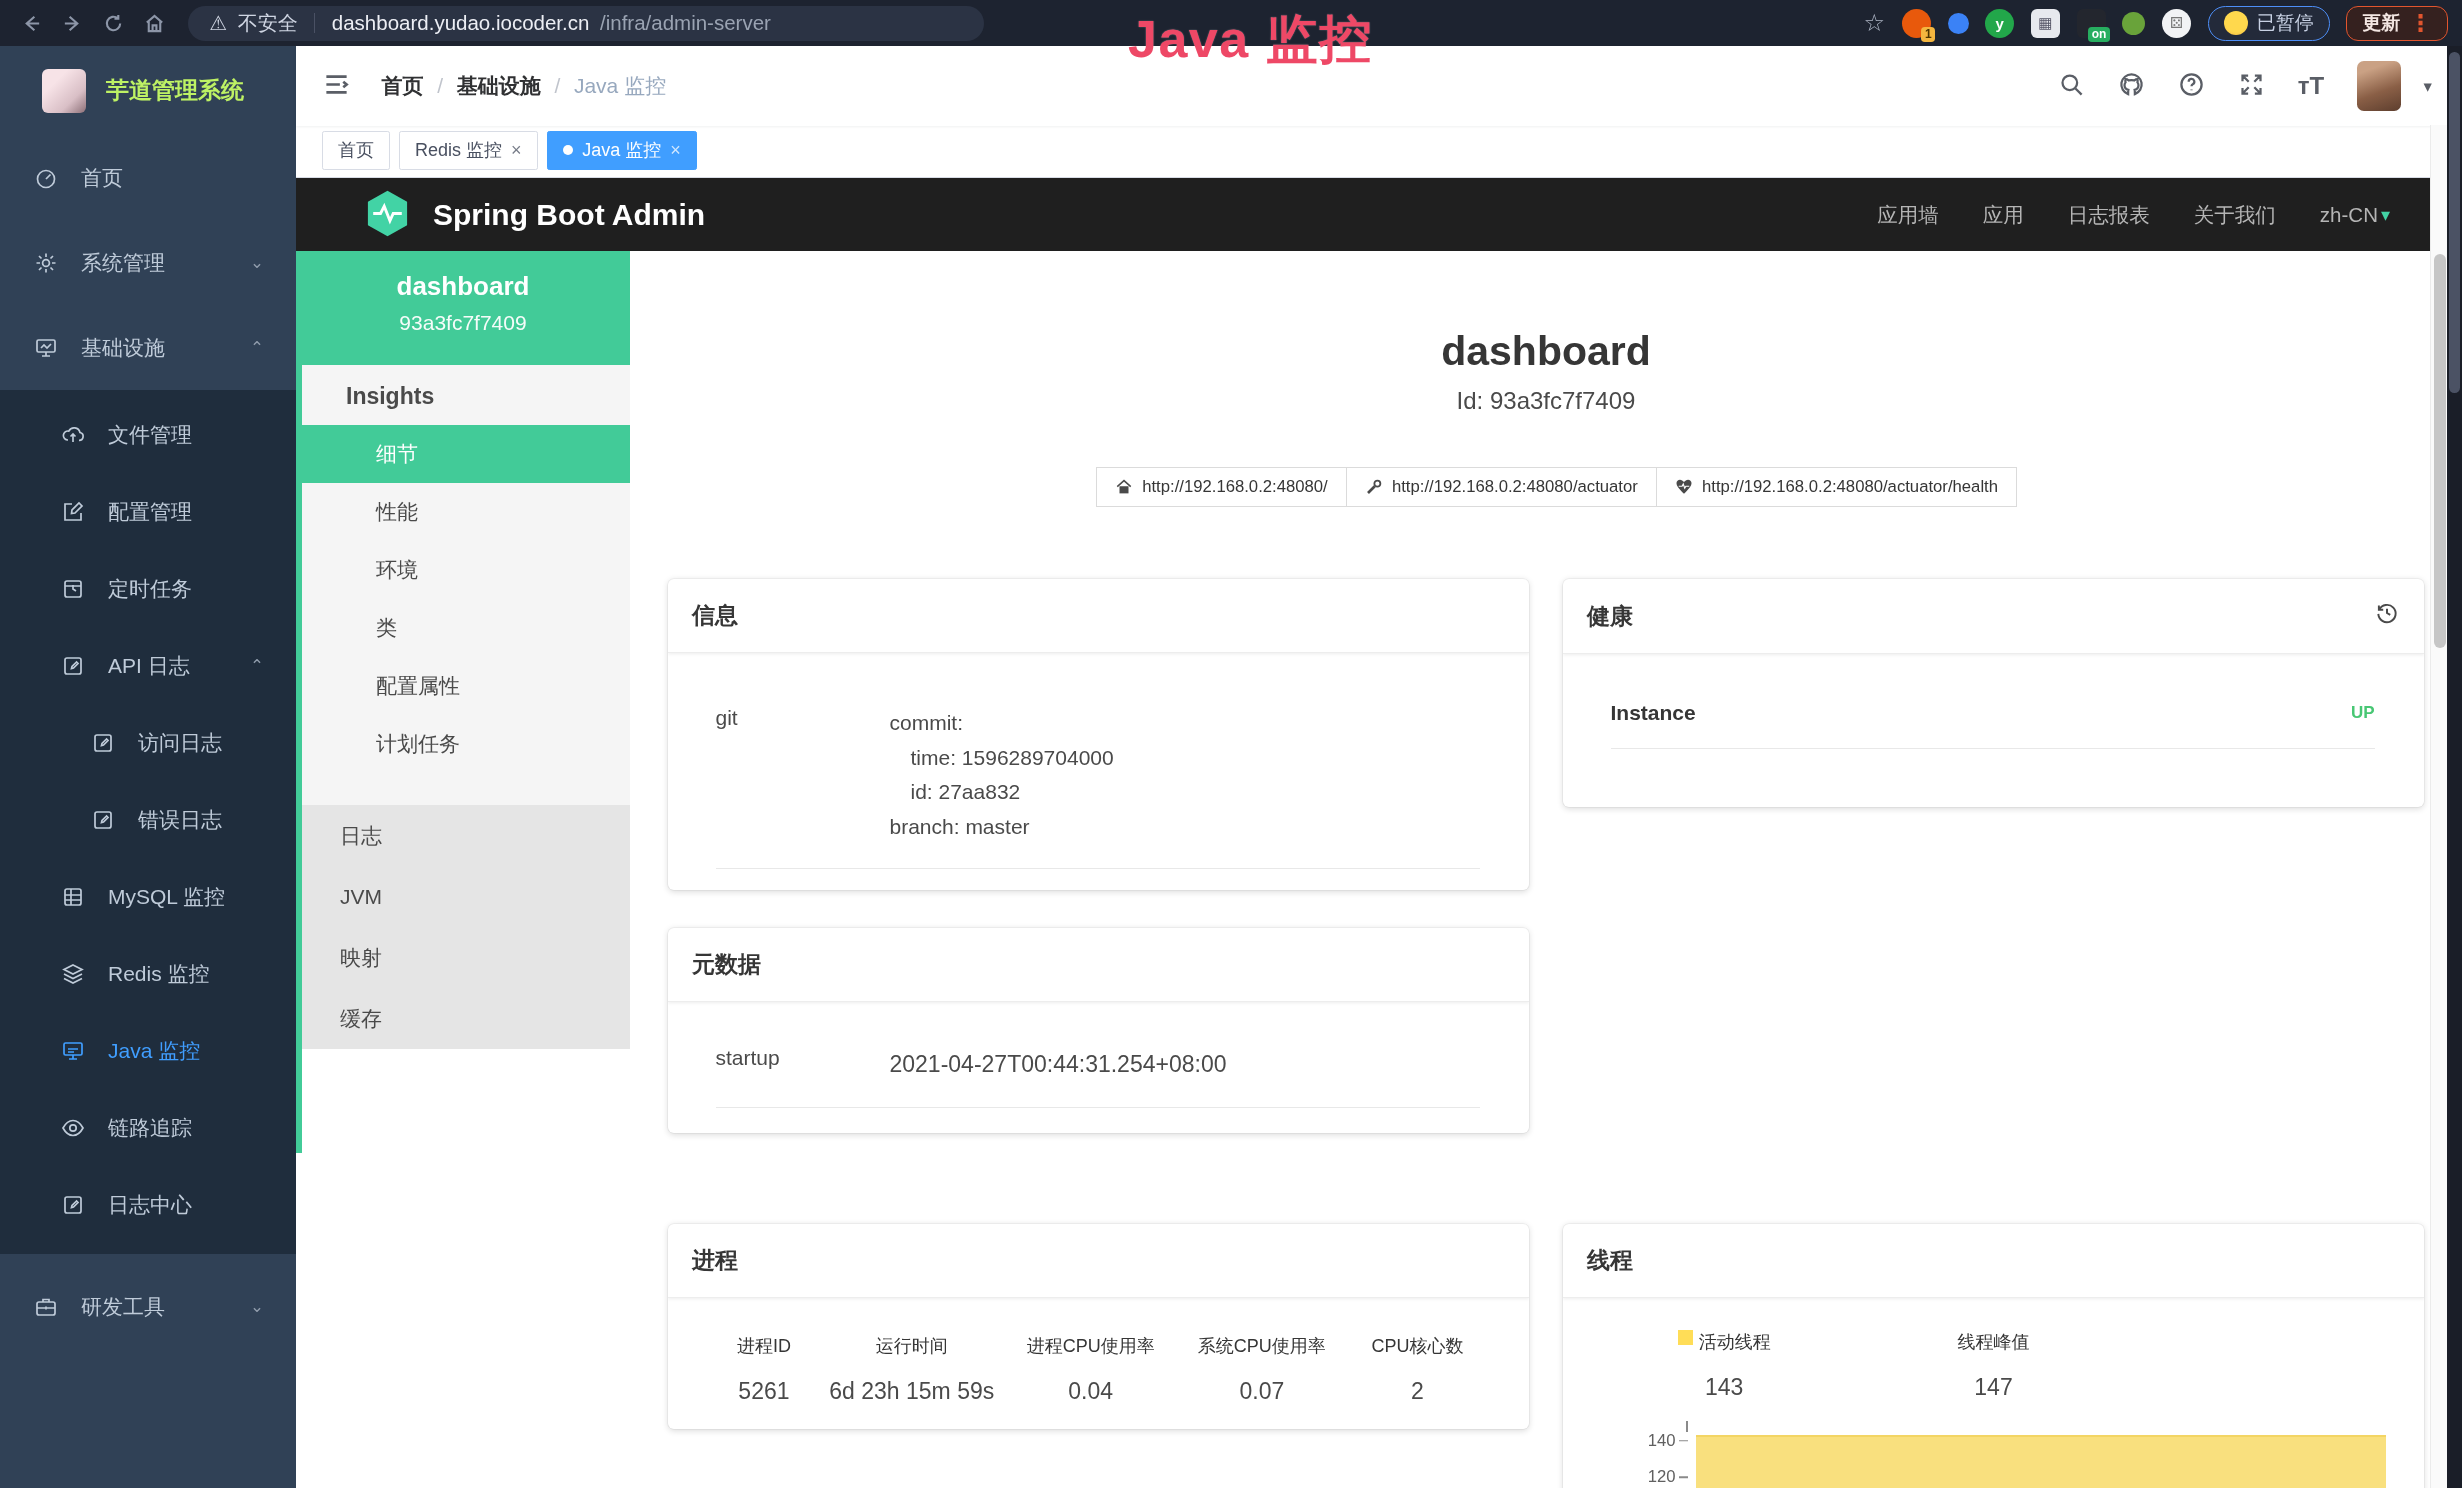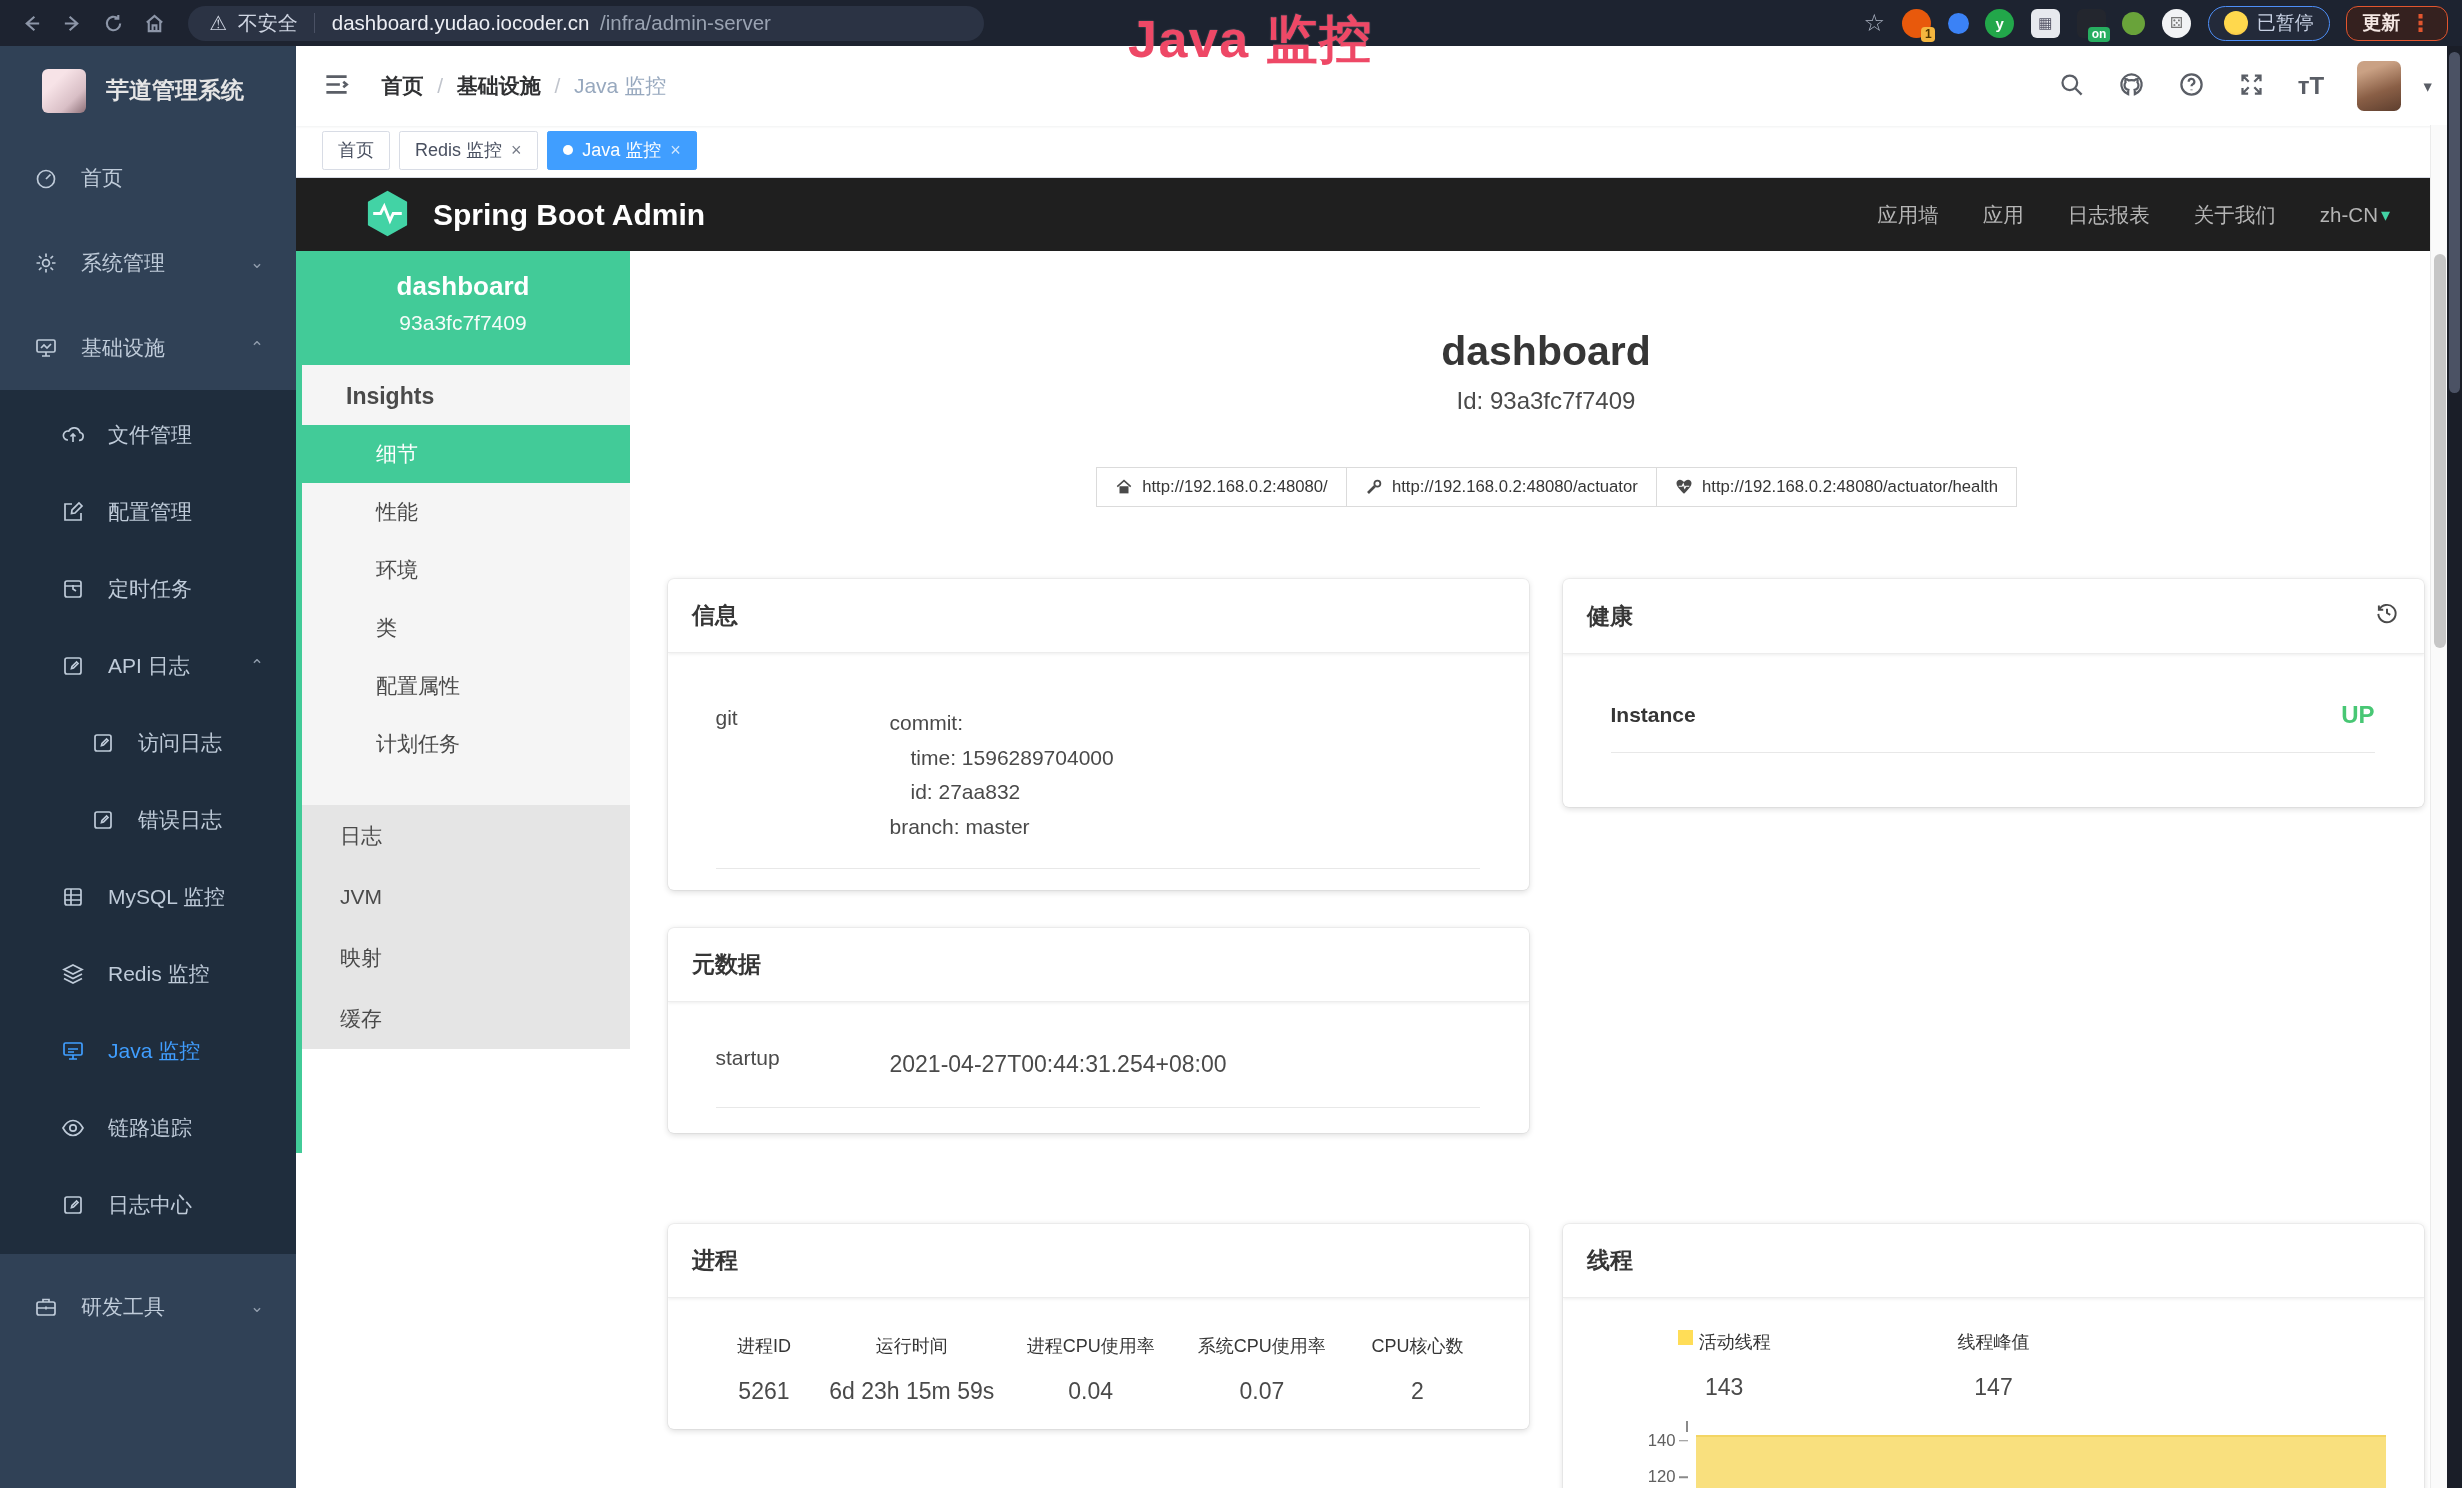--- a/index.html
+++ b/index.html
@@ -29,21 +29,21 @@
   .pill.update { border:1.5px solid #e2552e; color:#f3e6e2; background:#35211f; font-weight:bold; border-radius:12px; }
   .kebab { color:#e2552e; font-size:23px; font-weight:bold; letter-spacing:0; }
 
   
   .main-row { display:flex; height:1443px; }
 
   
   .app-sidebar { width:296px; background:#304156; color:#bfcbd9; flex-shrink:0; }
   .logo-row { height:89px; display:flex; align-items:center; padding-left:42px; gap:20px; }
   .logo-img { width:44px; height:44px; border-radius:6px; background:linear-gradient(135deg,#f7e3e7 30%,#d9bfc6 70%, #8c6f77); }
-  .logo-title { color:#e5e5e5; font-size:23px; font-weight:600; }
+  .logo-title { color:#bef264; font-size:23px; font-weight:600; }
   .menu-item { height:85px; display:flex; align-items:center; padding-left:34px; gap:23px; font-size:21px; position:relative; cursor:pointer; }
   .menu-item .mi-icon { width:24px; height:24px; flex-shrink:0; }
   .menu-item .mi-icon svg { width:24px; height:24px; stroke:#bfcbd9; stroke-width:1.7; fill:none; }
   .menu-item .arrow { position:absolute; right:32px; font-size:16.7px; color:#8f9bab; }
   .submenu { background:#1f2d3d; padding:6px 0 10.6px 0; }
   .submenu .menu-item { height:77px; padding-left:61px; }
   .submenu .menu-item.lvl2 { padding-left:91px; }
   .menu-item.active { color:#409eff; }
   .menu-item.active .mi-icon svg { stroke:#409eff; }
 
@@ -101,21 +101,21 @@
   .card-header { padding:21px 24px; font-size:23px; font-weight:700; color:#363636; border-bottom:0.8px solid #ededed; box-shadow:0 1.5px 3px rgba(10,10,10,.06); display:flex; align-items:center; }
   .card-header .hicon { margin-left:auto; }
   .card-header .hicon svg { width:26px; height:26px; stroke:#4a4a4a; stroke-width:1.8; fill:none; }
   .card-body { padding:53px 26.5px 30px 26.5px; }
   .kv-row { display:flex; margin:0 23px 0 21px; border-bottom:1.5px solid #e8e8e8; padding-bottom:23px; font-size:21px; color:#4a4a4a; }
   .kv-label { width:174px; flex-shrink:0; }
   .kv-value { line-height:1.65; }
   .kv-value .ind { padding-left:21px; }
   .kv-row.between { justify-content:space-between; align-items:center; }
   .kv-strong { font-weight:600; color:#363636; }
-  .up-val { font-weight:700; font-size:24px; }
+  .up-val { font-weight:700; font-size:17px; }
 
   .ptable { margin:0 15px; }
   .ptable .prow { display:grid; grid-template-columns:14% 24% 22% 22% 18%; text-align:center; }
   .ptable .ph { font-size:18px; color:#363636; }
   .ptable .pv { font-size:23px; color:#4a4a4a; margin-top:20px; }
 
   .legend-row { display:grid; grid-template-columns:1fr 1fr 1fr; text-align:center; }
   .lg-top { font-size:18px; color:#363636; display:flex; align-items:flex-start; justify-content:center; gap:6px; }
   .lg-sq { width:15px; height:15px; display:inline-block; }
   .sq-yellow { background:#ffdd57; }

